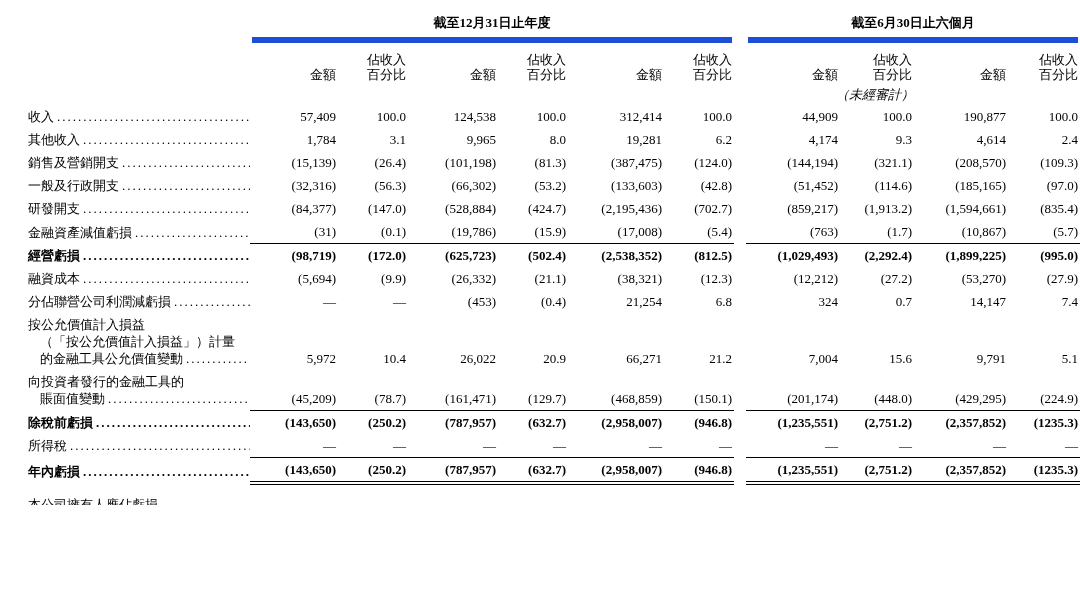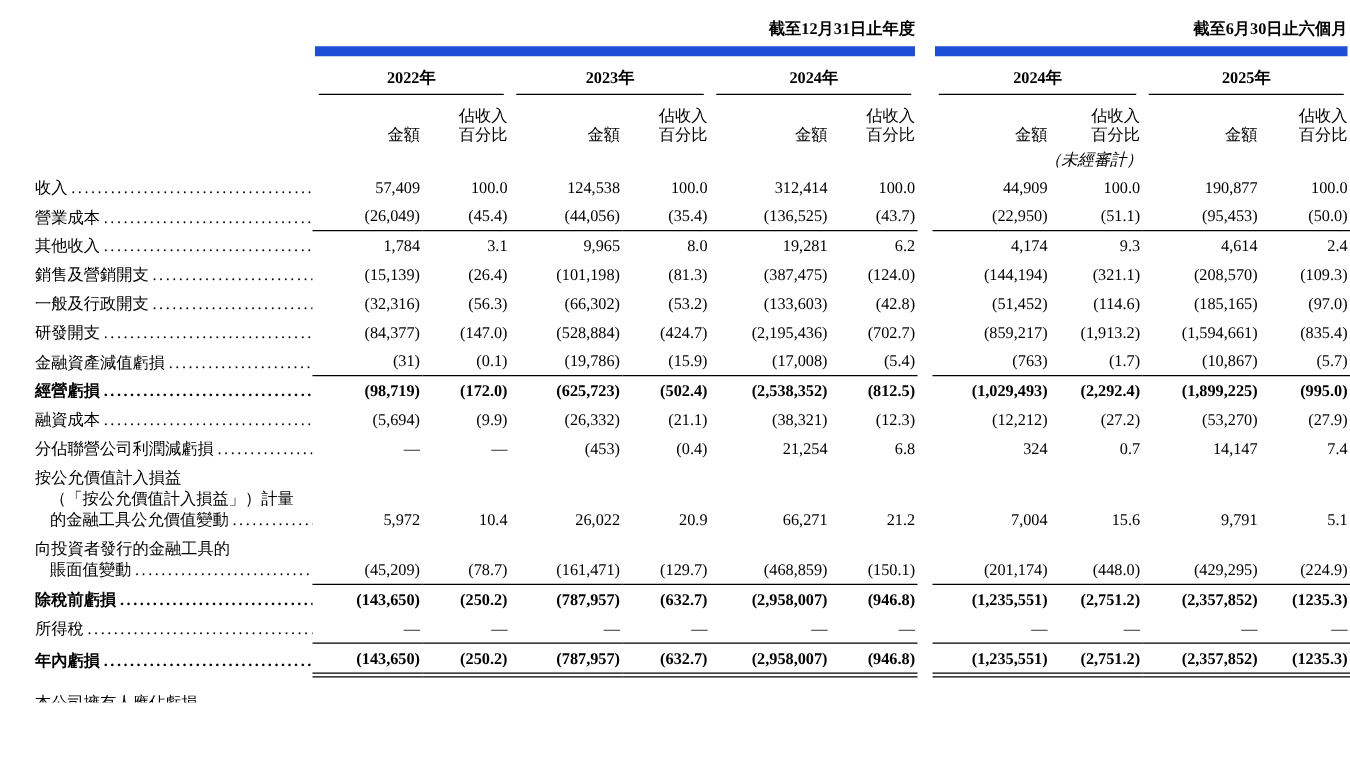--- a/index.html
+++ b/index.html
@@ -3,21 +3,21 @@
 <meta charset="utf-8">
 <style>
   *{box-sizing:border-box}
   html,body{margin:0;padding:0}
   body{width:1080px;height:613px;overflow:hidden;background:#ffffff;color:#000;
        font-family:"Liberation Serif","DejaVu Serif",serif}
   table{border-collapse:collapse;table-layout:fixed;width:1080px;margin-top:8px}
   th,td{padding:0;margin:0;font-size:13px;font-weight:normal;vertical-align:bottom;text-align:right}
   th.labelcol,td.labelcol{text-align:left}
   .gap{border:none !important}
-  .grp{font-weight:bold;text-align:right;border-bottom:8px solid #1d4ed8;padding:6px 0 5px;margin:0 2px}
+  .grp{font-weight:bold;text-align:center;border-bottom:6px solid #1d4ed8;padding:6px 0 5px;margin:0 2px}
   .yr{font-weight:bold;text-align:center;border-bottom:1px solid #000;padding:8px 0 4px;margin:0 5px}
   .sub{padding-top:9px;padding-right:2px;line-height:15px}
   .note{font-style:italic;padding:5px 6px 2px 0}
   .unaud{font-style:italic;text-align:right;padding:4px 0 1px}
   td.val{padding:3px 2px 3px 0;line-height:17px;white-space:nowrap}
   td.labelcol{padding:3px 0 3px 28px;line-height:17px}
   .b, .b td{font-weight:bold}
   td.rule{border-bottom:1px solid #000}
   td.dbl{border-bottom:4px double #000}
   .lbl{display:flex;align-items:flex-end;white-space:nowrap}
@@ -51,39 +51,20 @@
         <th colspan="6">
             <div class="grp">截至12月31日止年度</div>
           </th>
         <th class="gap"></th>
         <th colspan="4">
             <div class="grp">截至6月30日止六個月</div>
           </th>
       </tr>
       <tr>
         <th class="labelcol"></th>
-        <th colspan="2">
-            <div class="yr">2022年</div>
-          </th>
-        <th colspan="2">
-            <div class="yr">2023年</div>
-          </th>
-        <th colspan="2">
-            <div class="yr">2024年</div>
-          </th>
-        <th class="gap"></th>
-        <th colspan="2">
-            <div class="yr">2024年</div>
-          </th>
-        <th colspan="2">
-            <div class="yr">2025年</div>
-          </th>
-      </tr>
-      <tr>
-        <th class="labelcol"></th>
         <th class="sub">金額</th>
         <th class="sub"><span>佔收入</span><br><span>百分比</span></th>
         <th class="sub">金額</th>
         <th class="sub"><span>佔收入</span><br><span>百分比</span></th>
         <th class="sub">金額</th>
         <th class="sub"><span>佔收入</span><br><span>百分比</span></th>
         <th class="gap"></th>
         <th class="sub">金額</th>
         <th class="sub"><span>佔收入</span><br><span>百分比</span></th>
         <th class="sub">金額</th>
@@ -113,39 +94,20 @@
           <td class="val">100.0</td>
           <td class="gap"></td>
           <td class="val">44,909</td>
           <td class="val">100.0</td>
           <td class="val">190,877</td>
           <td class="val">100.0</td>
         </tr>
         <tr>
           <td class="labelcol">
             <div class="lbl">
-              <span>營業成本</span>
-              <span class="dots"></span>
-            </div>
-          </td>
-          <td class="val rule">(26,049)</td>
-          <td class="val rule">(45.4)</td>
-          <td class="val rule">(44,056)</td>
-          <td class="val rule">(35.4)</td>
-          <td class="val rule">(136,525)</td>
-          <td class="val rule">(43.7)</td>
-          <td class="gap"></td>
-          <td class="val rule">(22,950)</td>
-          <td class="val rule">(51.1)</td>
-          <td class="val rule">(95,453)</td>
-          <td class="val rule">(50.0)</td>
-        </tr>
-        <tr>
-          <td class="labelcol">
-            <div class="lbl">
               <span>其他收入</span>
               <span class="dots"></span>
             </div>
           </td>
           <td class="val">1,784</td>
           <td class="val">3.1</td>
           <td class="val">9,965</td>
           <td class="val">8.0</td>
           <td class="val">19,281</td>
           <td class="val">6.2</td>

